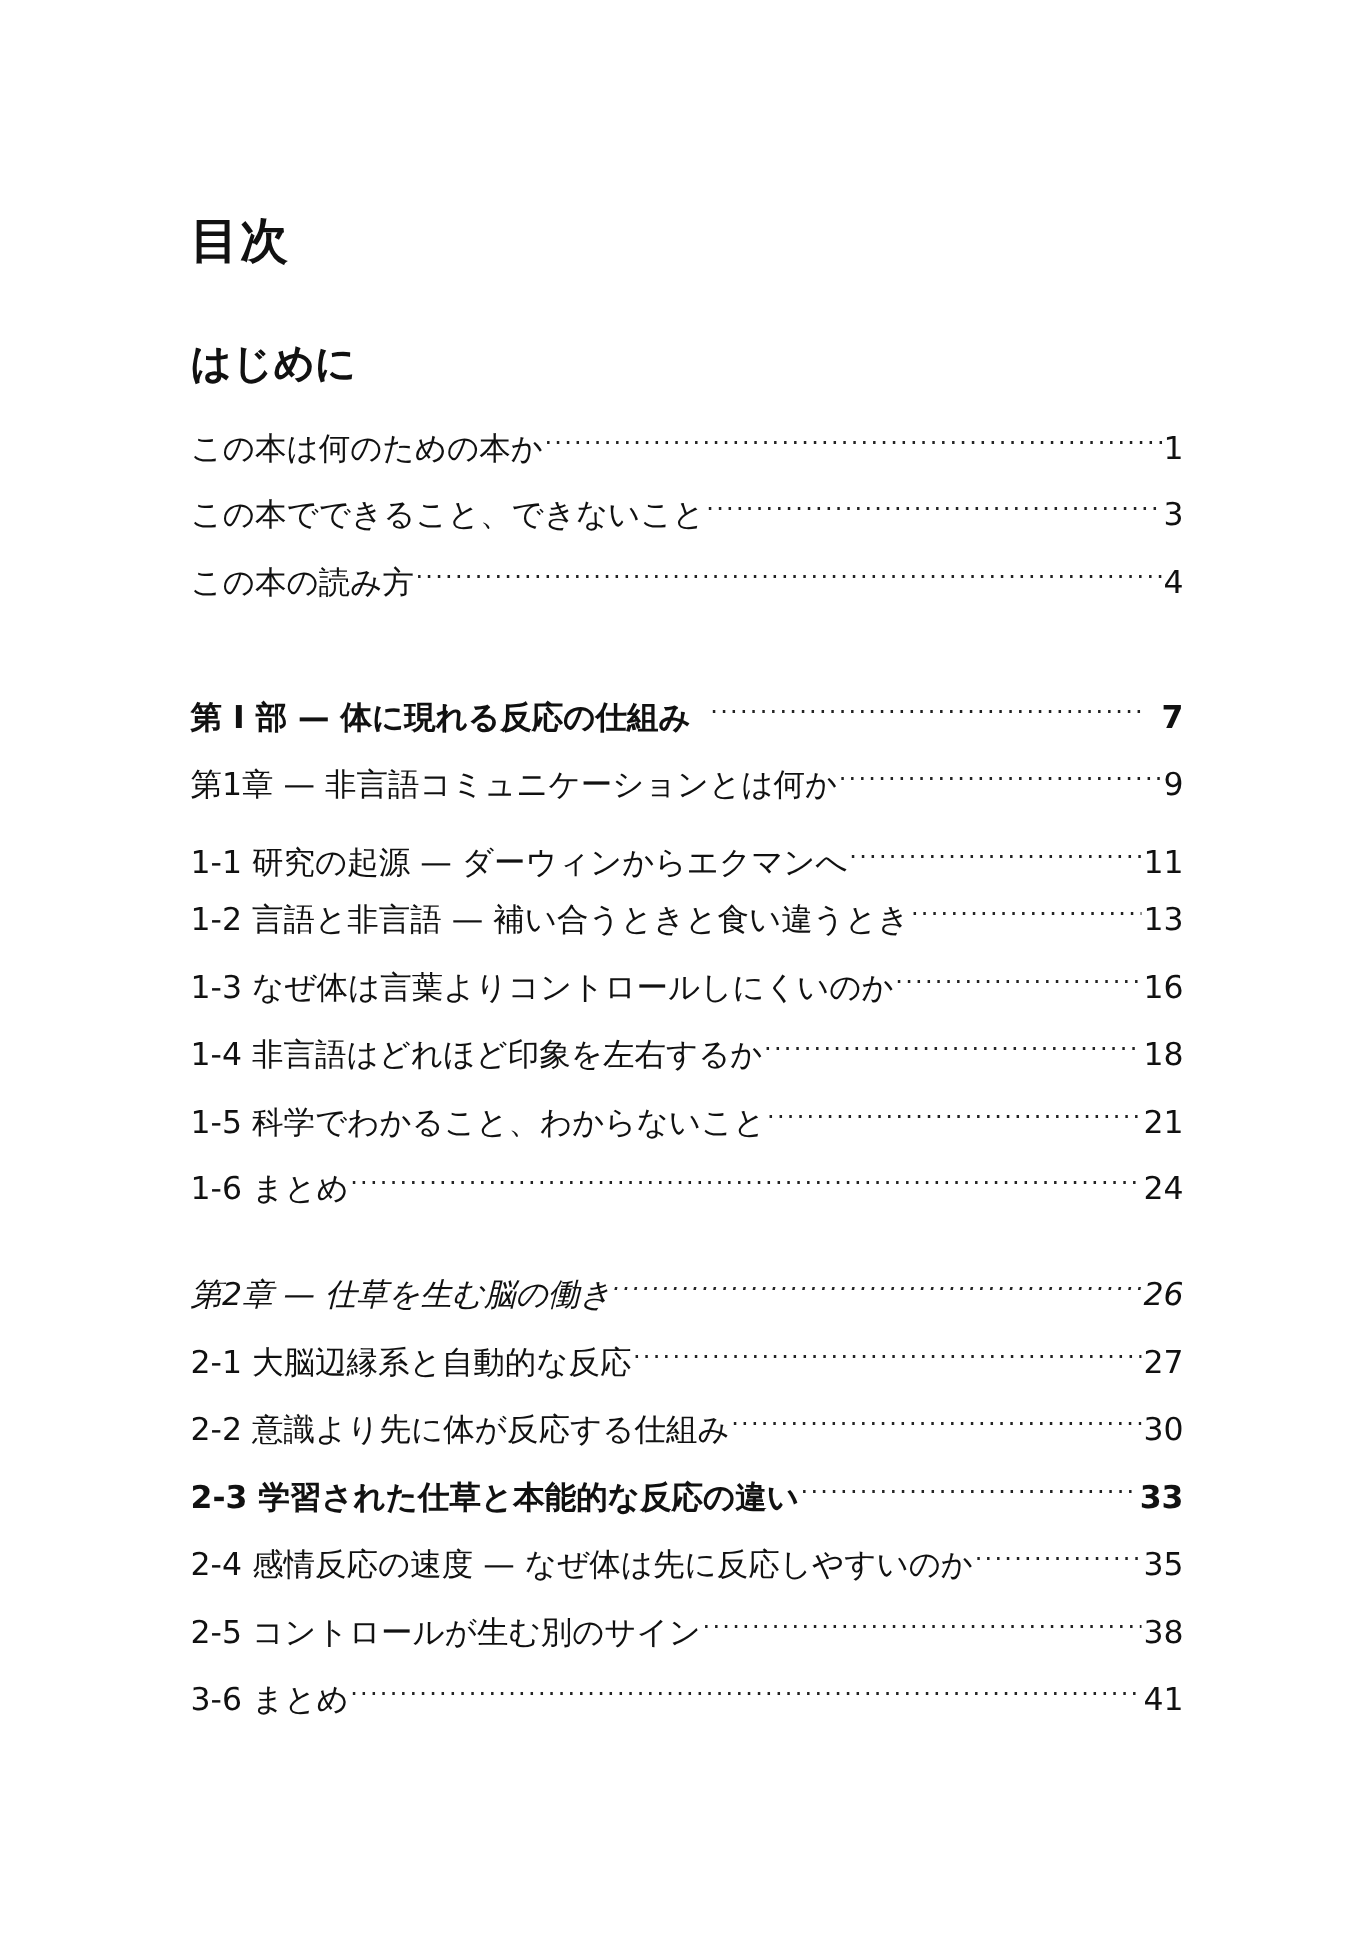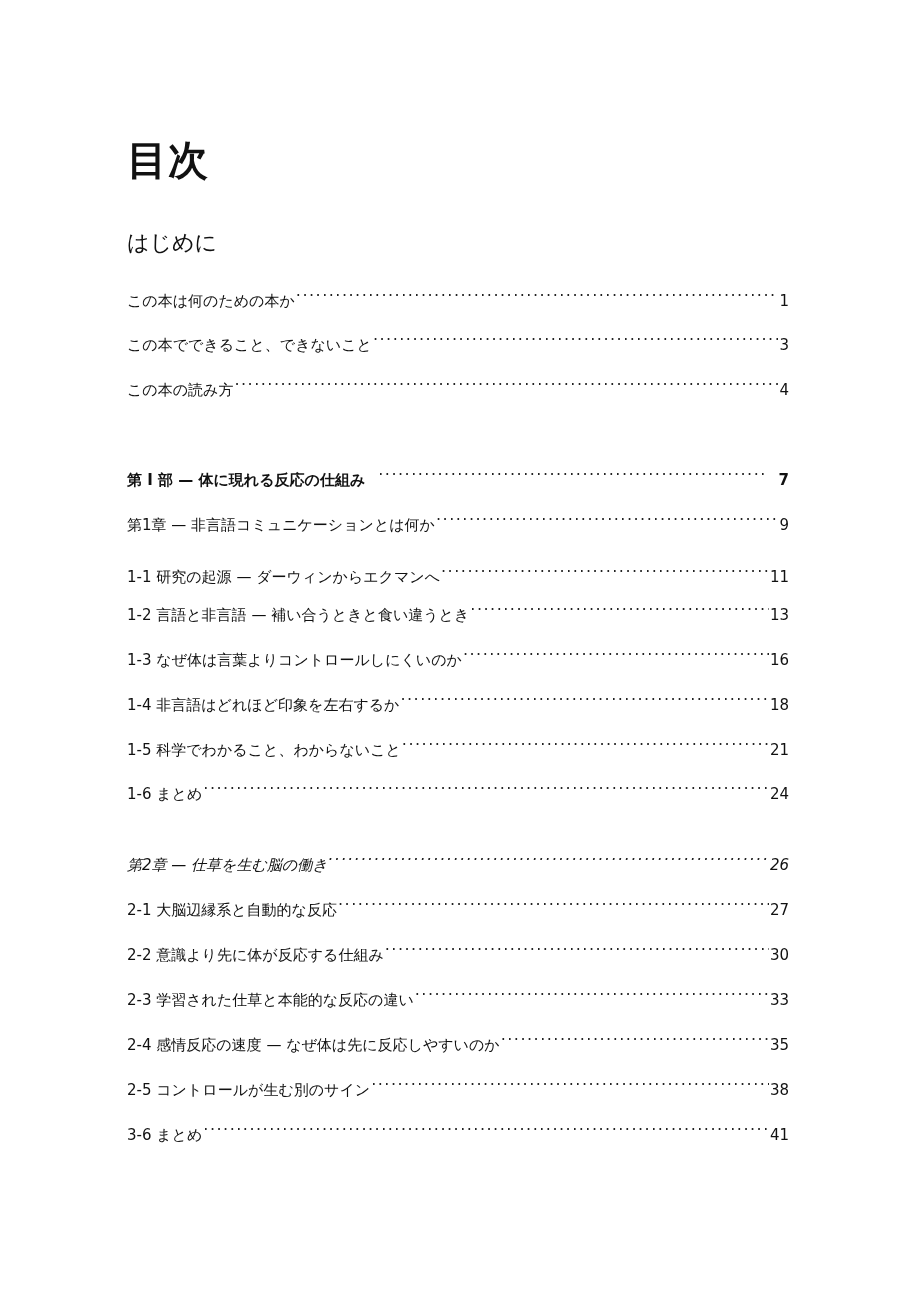--- a/index.html
+++ b/index.html
@@ -18,43 +18,43 @@
     .page {
       position: absolute;
       left: 127px;
       top: 0;
       width: 662px;
     }
     .toc-title {
       position: absolute;
       left: 0;
       top: 136px;
-      font-size: 40px;
+      font-size: 32px;
       font-weight: bold;
       line-height: 48px;
       margin: 0;
       letter-spacing: 1px;
     }
     .section-heading {
       position: absolute;
       left: 0;
       top: 228px;
-      font-size: 22px;
-      font-weight: normal;
+      font-size: 27px;
+      font-weight: bold;
       line-height: 30px;
       margin: 0;
     }
     .toc-entry {
       position: absolute;
       left: 0;
       width: 662px;
       height: 30px;
       display: flex;
       align-items: baseline;
-      font-size: 15px;
+      font-size: 21px;
       line-height: 30px;
       white-space: nowrap;
       cursor: pointer;
     }
     .toc-entry.bold {
       font-weight: bold;
     }
     .toc-entry .label {
       flex: 0 0 auto;
     }
@@ -157,21 +157,21 @@
   <div class="toc-entry" style="top:885px;">
     <span class="label">2-1 大脳辺縁系と自動的な反応</span>
     <span class="leader"></span>
     <span class="page-num">27</span>
   </div>
   <div class="toc-entry" style="top:930px;">
     <span class="label">2-2 意識より先に体が反応する仕組み</span>
     <span class="leader"></span>
     <span class="page-num">30</span>
   </div>
-  <div class="toc-entry" style="top:975px;">
+  <div class="toc-entry" style="top:975px;font-weight:bold;">
     <span class="label">2-3 学習された仕草と本能的な反応の違い</span>
     <span class="leader"></span>
     <span class="page-num">33</span>
   </div>
   <div class="toc-entry" style="top:1020px;">
     <span class="label">2-4 感情反応の速度 — なぜ体は先に反応しやすいのか</span>
     <span class="leader"></span>
     <span class="page-num">35</span>
   </div>
   <div class="toc-entry" style="top:1065px;">

